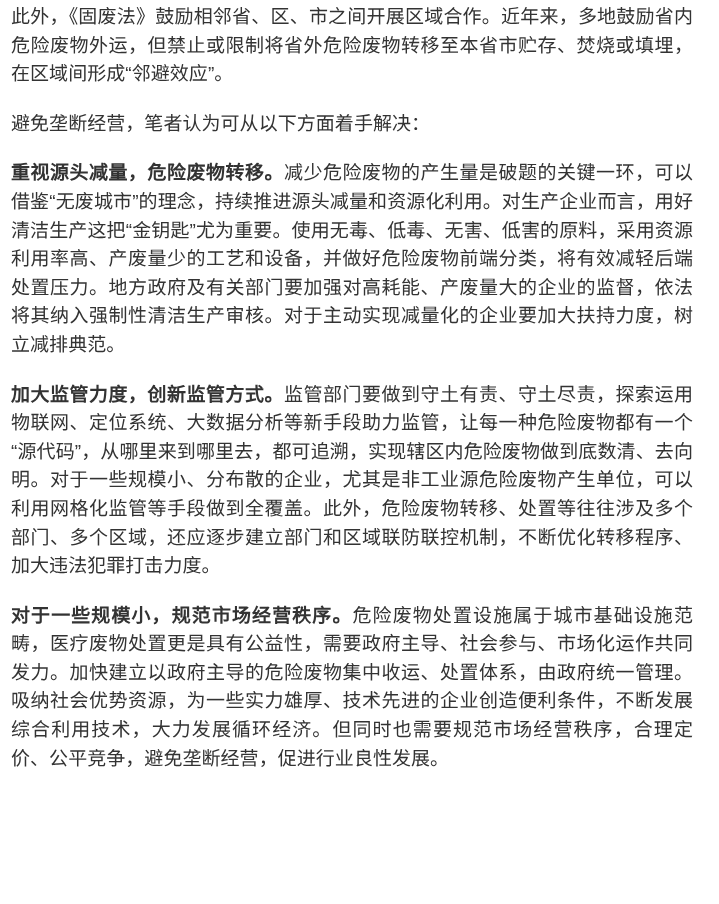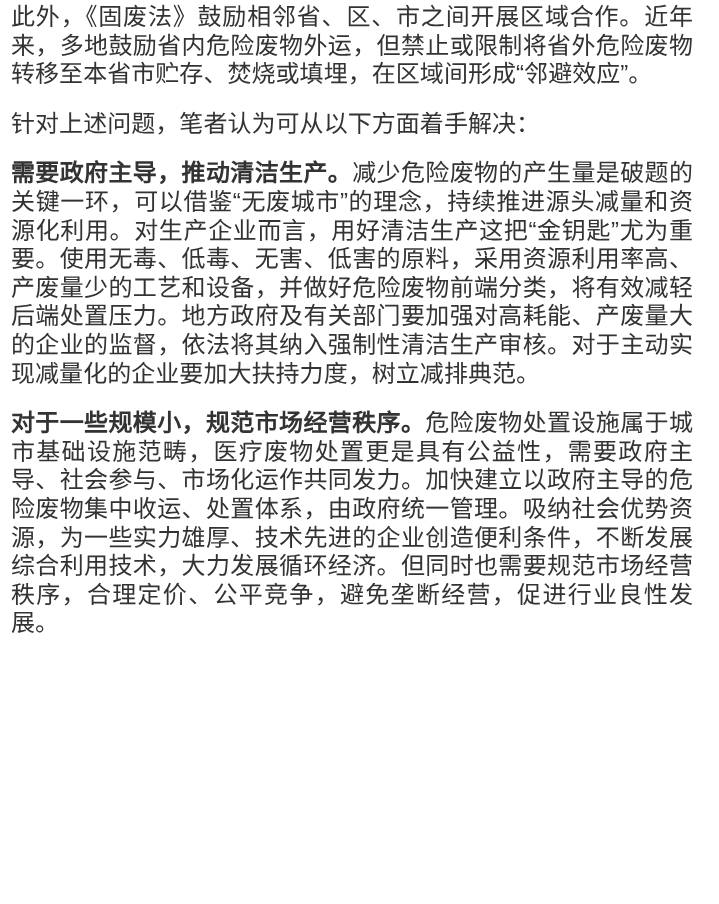--- a/index.html
+++ b/index.html
@@ -14,21 +14,21 @@
   }
   .article {
     box-sizing: border-box;
     width: 719px;
     padding: 3px 26px 10px 11px;
     font-family: "Liberation Sans", "DejaVu Sans", sans-serif;
     color: #333333;
   }
   .article p {
     margin: 0 0 21px 0;
-    font-size: 24px;
+    font-size: 19px;
     line-height: 28.6px;
     letter-spacing: 0.05px;
     text-align: justify;
     text-justify: inter-character;
     word-break: break-all;
     color: #333333;
   }
   .article p:last-child {
     margin-bottom: 0;
   }
@@ -37,21 +37,22 @@
     color: #333333;
   }
 </style>
 </head>
 <body>
 
 <div class="article">
 
   <p><span class="lead"></span><span>此外，《固废法》鼓励相邻省、区、市之间开展区域合作。近年来，多地鼓励省内危险废物外运，但禁止或限制将省外危险废物转移至本省市贮存、焚烧或填埋，在区域间形成“邻避效应”。</span></p>
 
-  <p><span class="lead"></span><span>针对上述问题，笔者认为可从以下方面着手解决：</span></p>
+  <p><span class="lead"></span><span>避免垄断经营，笔者认为可从以下方面着手解决：</span></p>
 
-  <p><span class="lead">需要政府主导，推动清洁生产。</span><span>减少危险废物的产生量是破题的关键一环，可以借鉴“无废城市”的理念，持续推进源头减量和资源化利用。对生产企业而言，用好清洁生产这把“金钥匙”尤为重要。使用无毒、低毒、无害、低害的原料，采用资源利用率高、产废量少的工艺和设备，并做好危险废物前端分类，将有效减轻后端处置压力。地方政府及有关部门要加强对高耗能、产废量大的企业的监督，依法将其纳入强制性清洁生产审核。对于主动实现减量化的企业要加大扶持力度，树立减排典范。</span></p>
+  <p><span class="lead">重视源头减量，危险废物转移。</span><span>减少危险废物的产生量是破题的关键一环，可以借鉴“无废城市”的理念，持续推进源头减量和资源化利用。对生产企业而言，用好清洁生产这把“金钥匙”尤为重要。使用无毒、低毒、无害、低害的原料，采用资源利用率高、产废量少的工艺和设备，并做好危险废物前端分类，将有效减轻后端处置压力。地方政府及有关部门要加强对高耗能、产废量大的企业的监督，依法将其纳入强制性清洁生产审核。对于主动实现减量化的企业要加大扶持力度，树立减排典范。</span></p>
 
+  <p><span class="lead">加大监管力度，创新监管方式。</span><span>监管部门要做到守土有责、守土尽责，探索运用物联网、定位系统、大数据分析等新手段助力监管，让每一种危险废物都有一个“源代码”，从哪里来到哪里去，都可追溯，实现辖区内危险废物做到底数清、去向明。对于一些规模小、分布散的企业，尤其是非工业源危险废物产生单位，可以利用网格化监管等手段做到全覆盖。此外，危险废物转移、处置等往往涉及多个部门、多个区域，还应逐步建立部门和区域联防联控机制，不断优化转移程序、加大违法犯罪打击力度。</span></p>
 
 
   <p><span class="lead">对于一些规模小，规范市场经营秩序。</span><span>危险废物处置设施属于城市基础设施范畴，医疗废物处置更是具有公益性，需要政府主导、社会参与、市场化运作共同发力。加快建立以政府主导的危险废物集中收运、处置体系，由政府统一管理。吸纳社会优势资源，为一些实力雄厚、技术先进的企业创造便利条件，不断发展综合利用技术，大力发展循环经济。但同时也需要规范市场经营秩序，合理定价、公平竞争，避免垄断经营，促进行业良性发展。</span></p>
 
 </div>
 
 </body></html>

